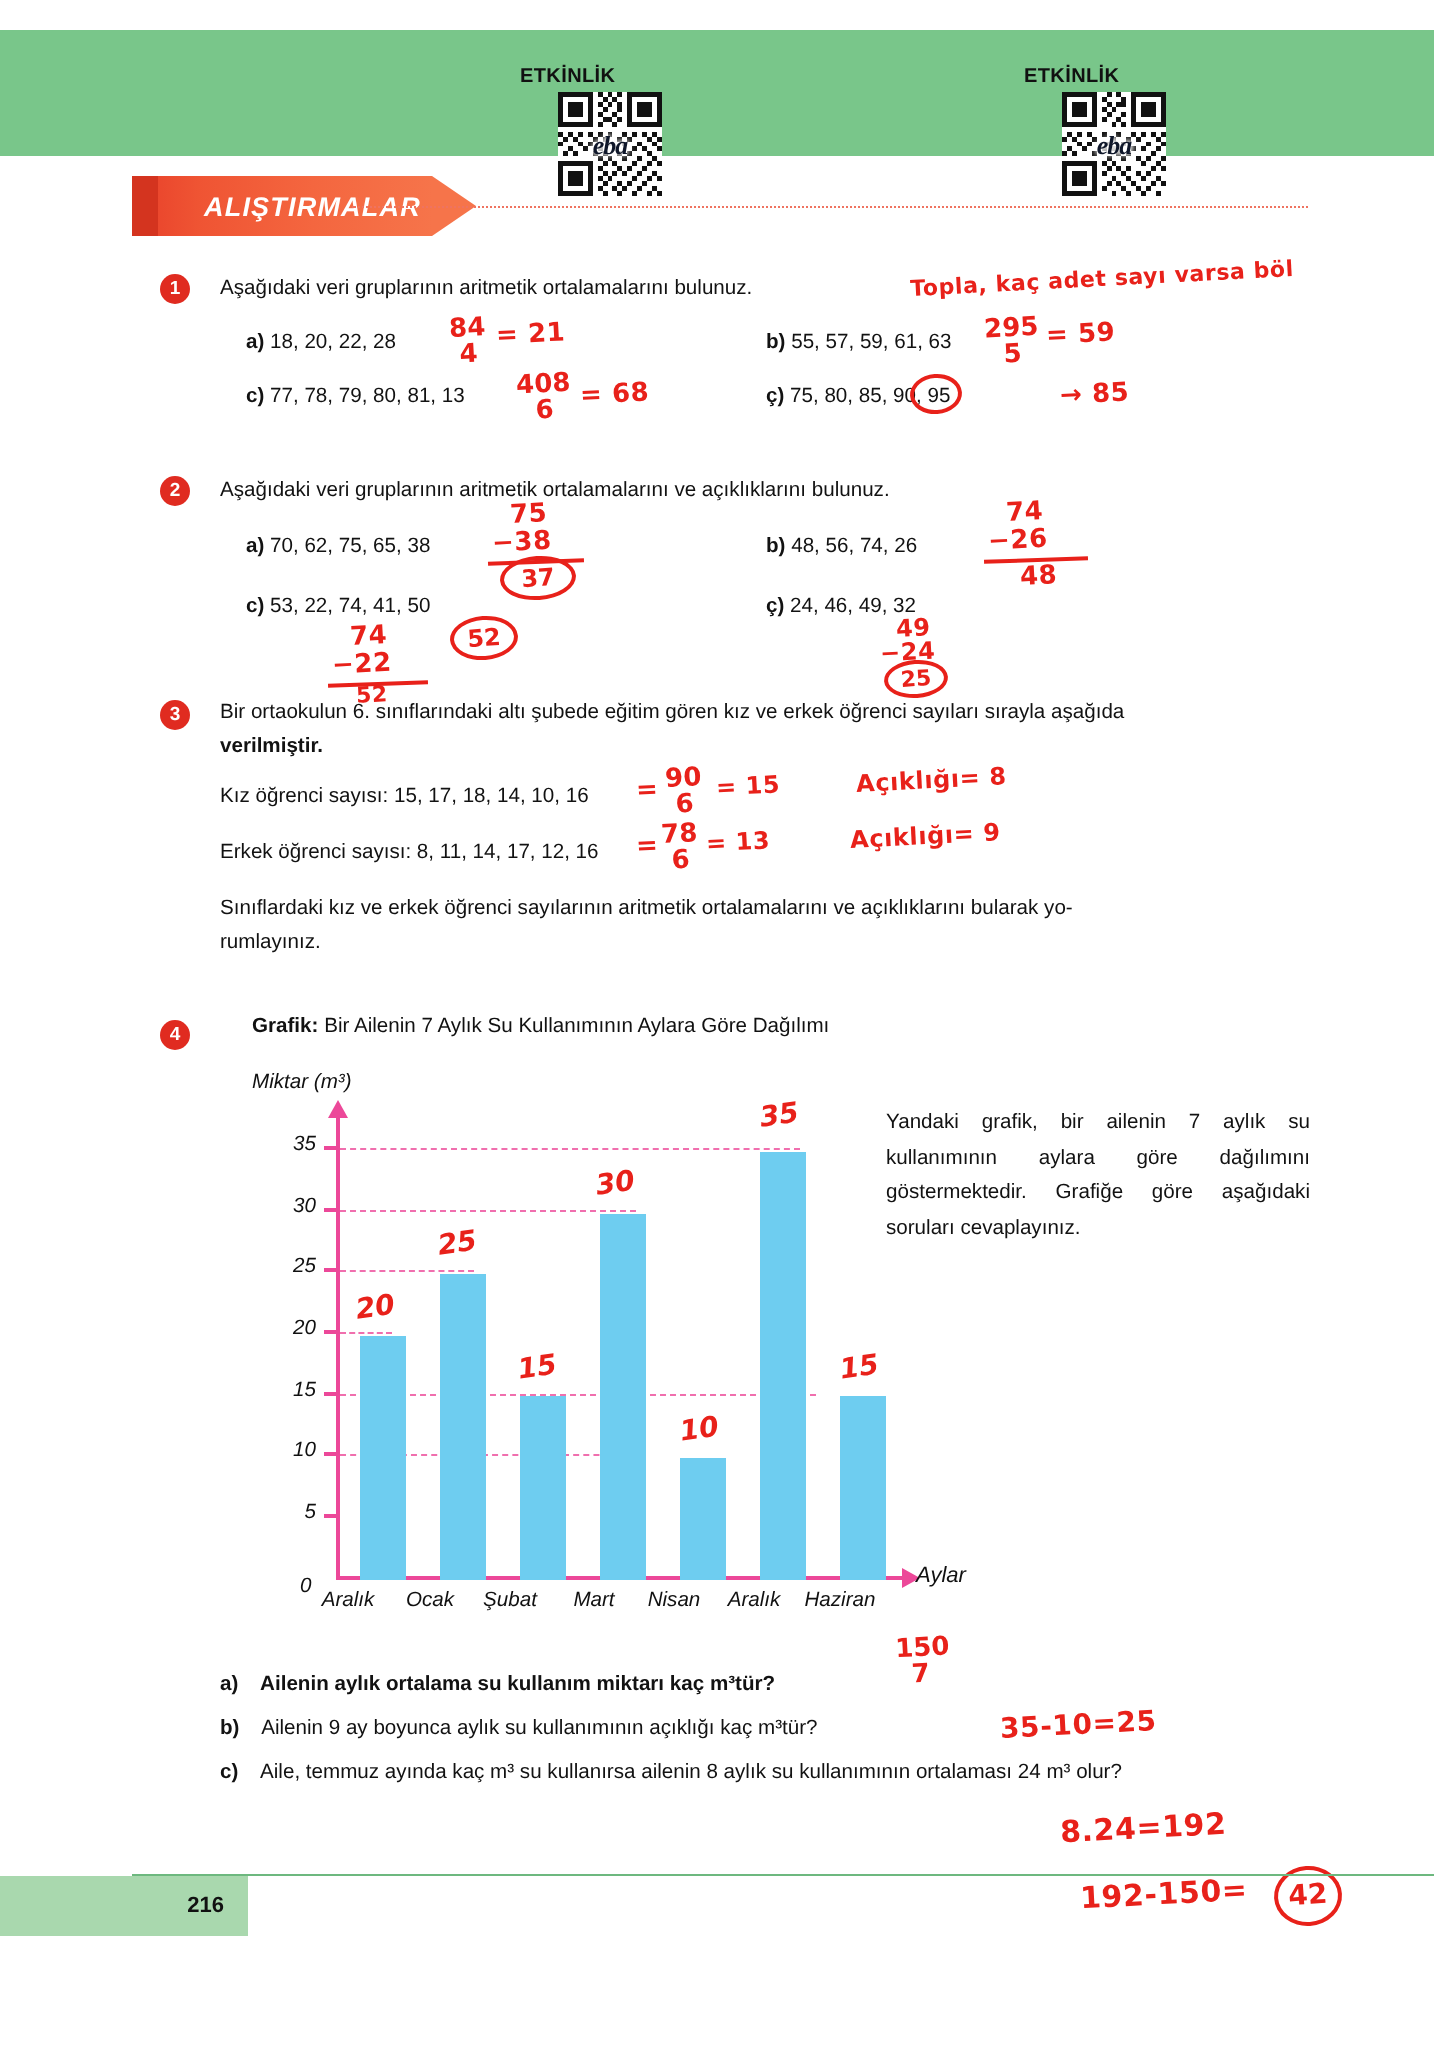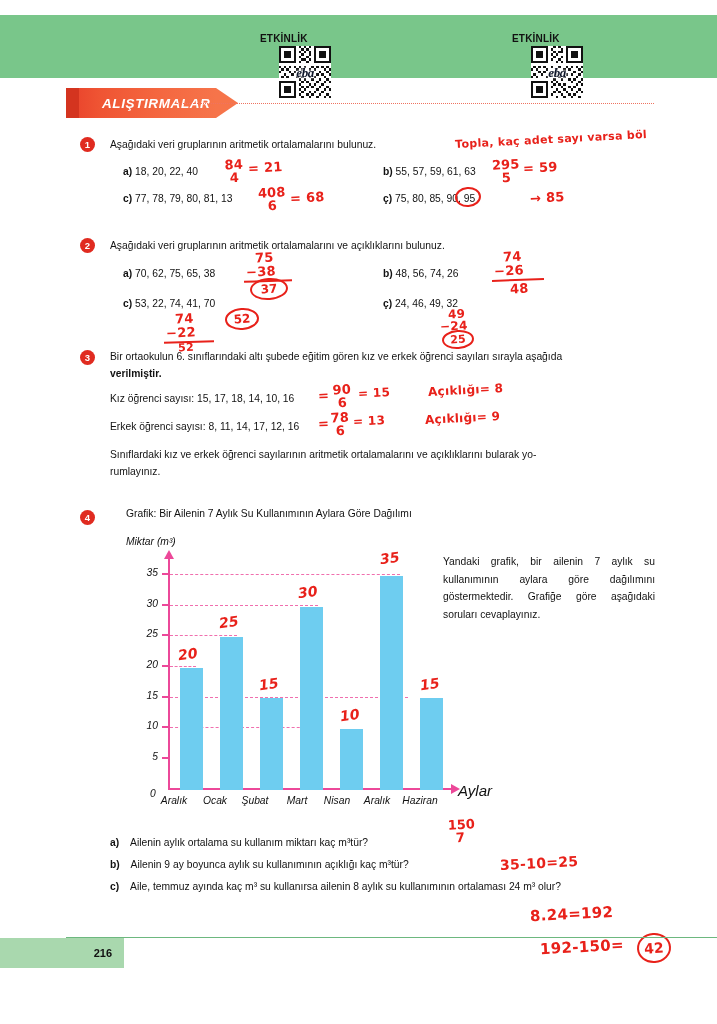--- a/index.html
+++ b/index.html
@@ -57,21 +57,21 @@
   }
   .qnum{
     position:absolute;width:15px;height:15px;border-radius:50%;
     background:#e02b20;color:#fff;font-size:9.5px;font-weight:700;
     display:flex;align-items:center;justify-content:center;
     font-family:"Liberation Sans",sans-serif;
   }
   .qtext{
     position:absolute;font-size:10.3px;line-height:17px;color:#121212;
   }
-  .bold{font-weight:400;}
+  .bold{font-weight:700;}
   .sub-lbl{font-weight:700;}
   
   .hw{
     position:absolute;color:#e8211a;
     font-family:"DejaVu Sans",sans-serif;
     font-weight:700;
     transform:rotate(-3deg);
     white-space:nowrap;
     letter-spacing:.3px;
   }
@@ -110,21 +110,21 @@
   .gridline{
     position:absolute;left:44px;height:0;border-top:1.5px dashed #f06fae;
   }
   .bar{position:absolute;background:#6ecdf0;bottom:0;}
   .bars-holder{position:absolute;left:44px;top:6px;width:283px;height:232px;}
   .xlabel{
     position:absolute;font-size:10.3px;color:#111;text-align:center;
     top:243px;
   }
   .axis-title-y{position:absolute;left:0px;top:-16px;font-size:10.3px;color:#111;}
-  .axis-title-x{position:absolute;left:332px;top:230px;font-size:15px;color:#111;}
+  .axis-title-x{position:absolute;left:332px;top:230px;font-size:11px;color:#111;}
   .zero-lbl{position:absolute;left:24px;top:236px;font-size:10.3px;color:#111;}
   .bar-hw{
     position:absolute;color:#e8211a;font-family:"DejaVu Sans",sans-serif;
     font-weight:700;font-size:14px;transform:rotate(-8deg);
   }
   .graph-title{position:absolute;left:126px;top:508px;font-size:10.3px;color:#111;}
   .side-text{
     position:absolute;left:443px;top:553px;width:212px;
     font-size:10.3px;line-height:17.5px;color:#121212;text-align:justify;
   }
@@ -388,21 +388,21 @@
   </div>
   <span class="ribbon-arrow"></span>
 </div>
 <div class="ribbon-dots"></div>
 
 <div class="qnum" style="left:80px;top:137px;">1</div>
 <div class="qtext" style="left:110px;top:136px;width:340px;">Aşağıdaki veri gruplarının aritmetik ortalamalarını bulunuz.</div>
 
 <div class="qtext" style="left:123px;top:163px;">
   <span class="sub-lbl">a)</span>
-  <span>18, 20, 22, 40</span>
+  <span>18, 20, 22, 28</span>
 </div>
 <div class="qtext" style="left:383px;top:163px;">
   <span class="sub-lbl">b)</span>
   <span>55, 57, 59, 61, 63</span>
 </div>
 <div class="qtext" style="left:123px;top:190px;">
   <span class="sub-lbl">c)</span>
   <span>77, 78, 79, 80, 81, 13</span>
 </div>
 <div class="qtext" style="left:383px;top:190px;">
@@ -441,21 +441,21 @@
 <div class="qtext" style="left:123px;top:265px;">
   <span class="sub-lbl">a)</span>
   <span>70, 62, 75, 65, 38</span>
 </div>
 <div class="qtext" style="left:383px;top:265px;">
   <span class="sub-lbl">b)</span>
   <span>48, 56, 74, 26</span>
 </div>
 <div class="qtext" style="left:123px;top:295px;">
   <span class="sub-lbl">c)</span>
-  <span>53, 22, 74, 41, 70</span>
+  <span>53, 22, 74, 41, 50</span>
 </div>
 <div class="qtext" style="left:383px;top:295px;">
   <span class="sub-lbl">ç)</span>
   <span>24, 46, 49, 32</span>
 </div>
 
 <div class="hw" style="left:255px;top:250px;font-size:13px;">75</div>
 <div class="hw" style="left:246px;top:264px;font-size:13px;">−38</div>
 <div class="hw-ul" style="left:244px;top:280px;width:48px;"></div>
 <div class="hw-oval" style="left:250px;top:278px;width:34px;height:18px;font-size:12px;">37</div>
@@ -561,21 +561,21 @@
   <span class="bar-hw" style="left:172px;top:32px;">30</span>
   <span class="bar-hw" style="left:214px;top:155px;">10</span>
   <span class="bar-hw" style="left:254px;top:-2px;">35</span>
   <span class="bar-hw" style="left:294px;top:124px;">15</span>
 </div>
 
 <div class="side-text">Yandaki grafik, bir ailenin 7 aylık su kullanımının aylara göre dağılımını göstermektedir. Grafiğe göre aşağıdaki soruları cevaplayınız.</div>
 
 <div class="qtext" style="left:110px;top:834px;width:420px;">
   <span class="sub-lbl">a)</span>
-  <span style="margin-left:8px;">Ailenin aylık ortalama su kullanım miktarı kaç m³tür?</span>
+  <span style="margin-left:8px;font-weight:bold;">Ailenin aylık ortalama su kullanım miktarı kaç m³tür?</span>
 </div>
 <div class="qtext" style="left:110px;top:856px;width:440px;">
   <span class="sub-lbl">b)</span>
   <span style="margin-left:8px;">Ailenin 9 ay boyunca aylık su kullanımının açıklığı kaç m³tür?</span>
 </div>
 <div class="qtext" style="left:110px;top:878px;width:570px;padding-left:20px;text-indent:-20px;">
   <span class="sub-lbl">c)</span>
   <span style="margin-left:8px;">Aile, temmuz ayında kaç m³ su kullanırsa ailenin 8 aylık su kullanımının ortalaması 24 m³ olur?</span>
 </div>
 

